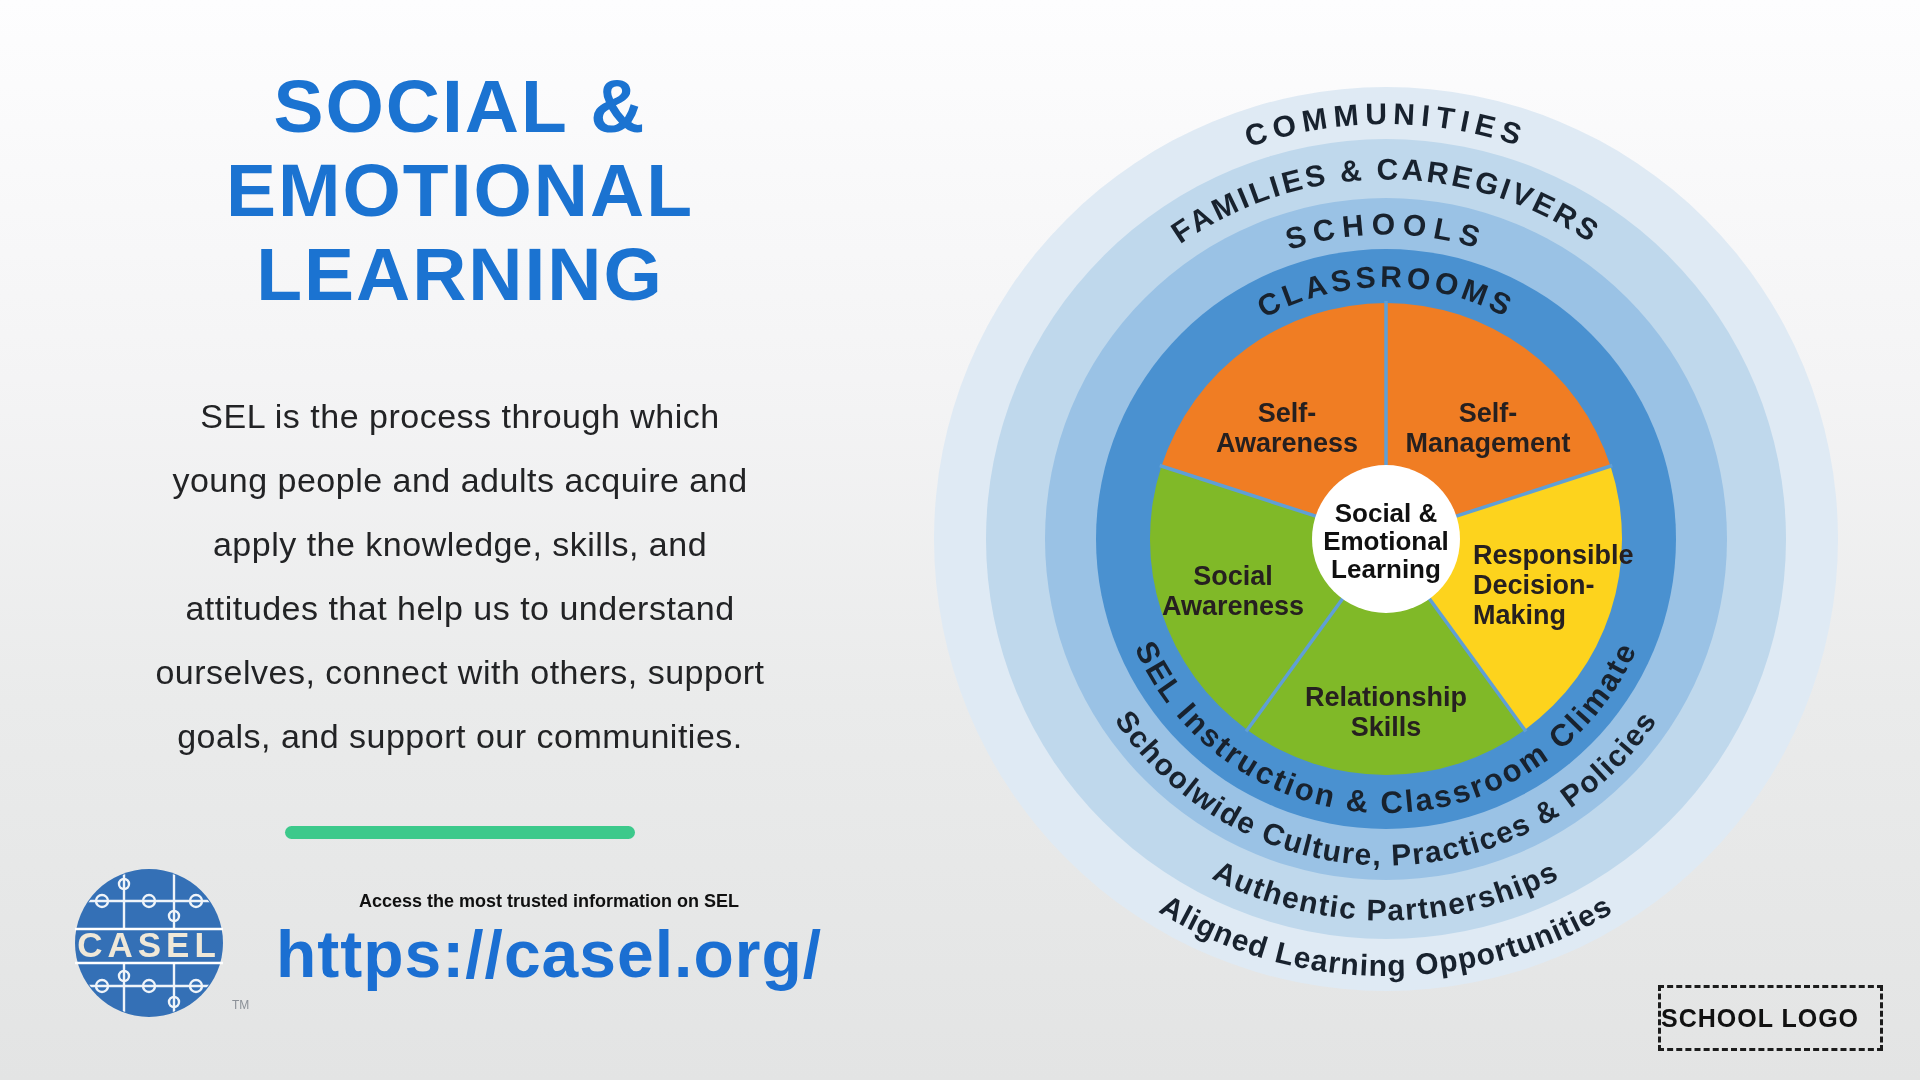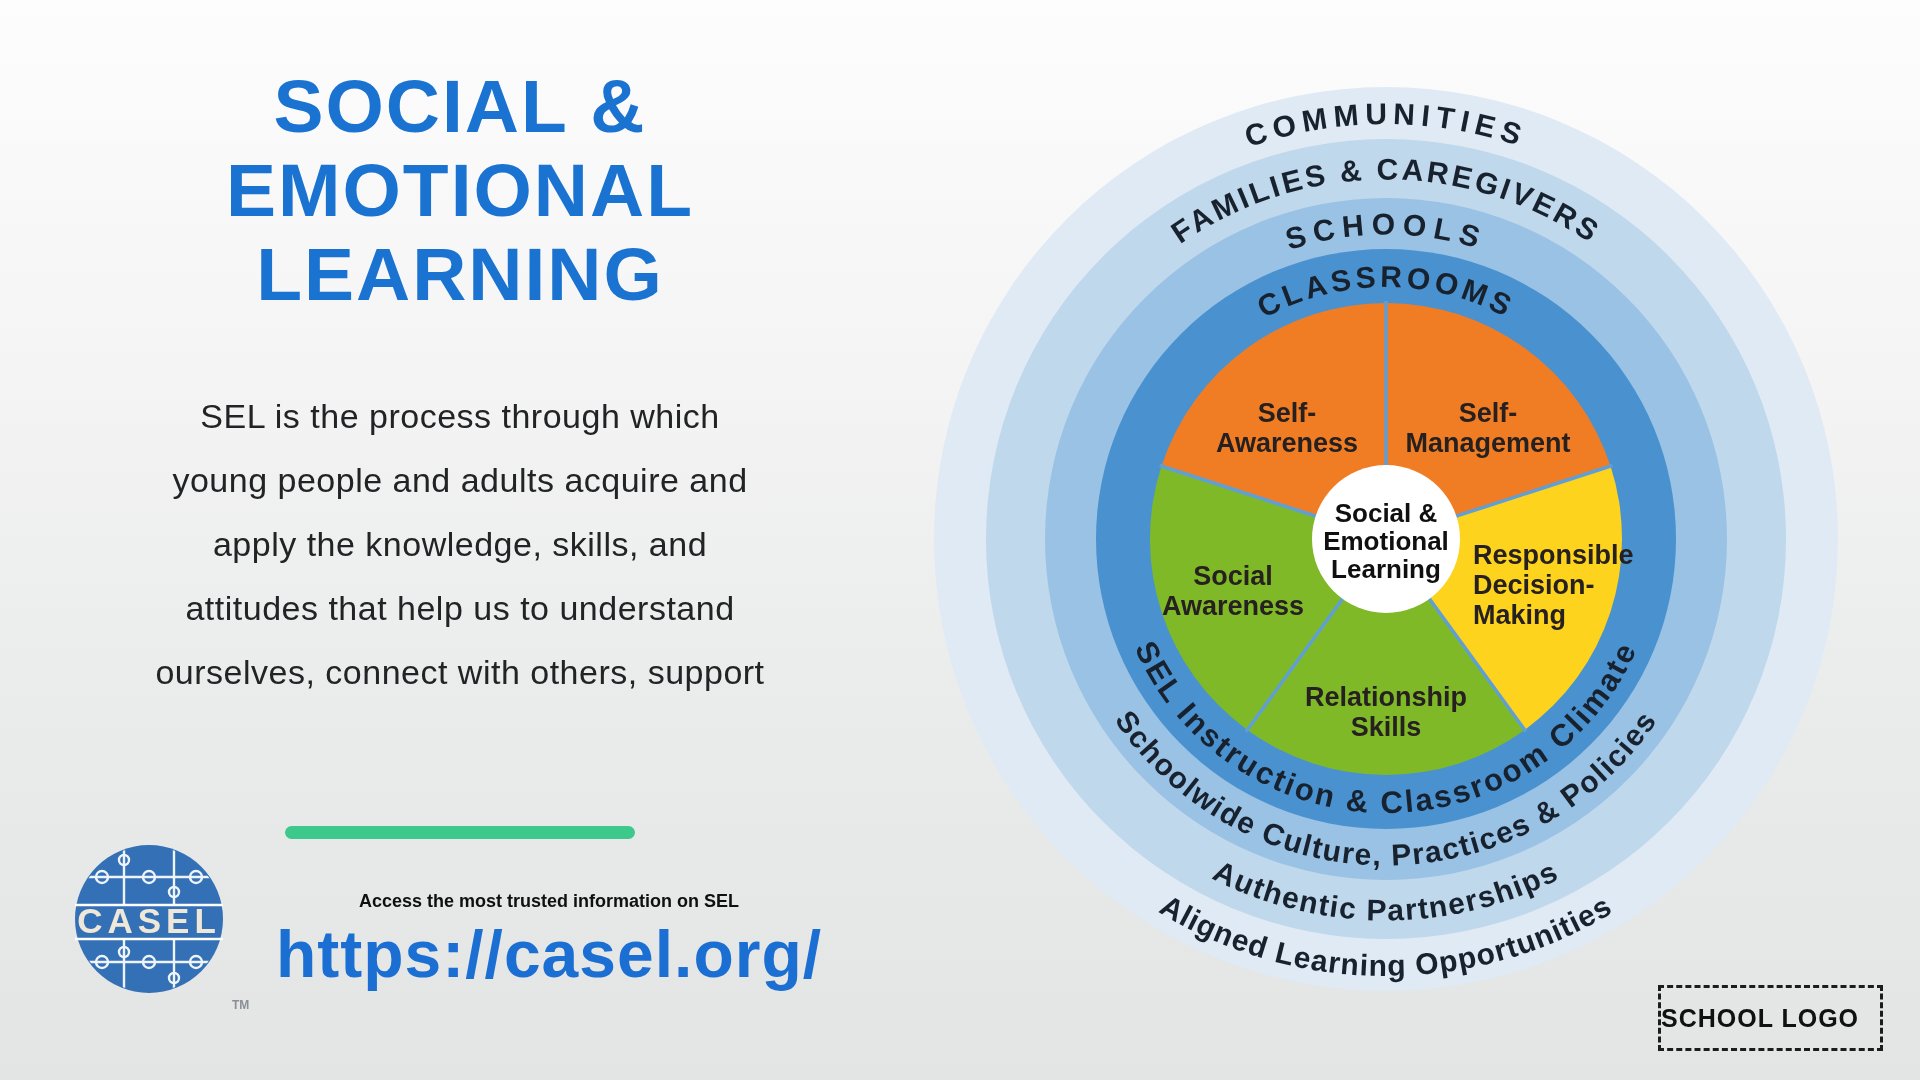--- a/index.html
+++ b/index.html
@@ -15,22 +15,22 @@
     color:#1b73d1;
   }
   .desc{
     position:absolute;left:40px;top:384px;width:840px;text-align:center;
     font-size:34px;line-height:64px;color:#222325;letter-spacing:.5px;
   }
   .green-divider{
     position:absolute;left:285px;top:826px;width:350px;height:13px;
     border-radius:7px;background:#3cc98b;
   }
-  .logo-wrap{position:absolute;left:74px;top:844px;width:150px;height:150px;}
-  .tm{position:absolute;left:232px;top:998px;font-size:12px;font-weight:700;color:#8b9097;}
+  .logo-wrap{position:absolute;left:74px;top:868px;width:150px;height:150px;}
+  .tm{position:absolute;left:232px;top:998px;font-size:12px;font-weight:400;color:#8b9097;}
   .footer-text{position:absolute;left:245px;top:884px;width:608px;text-align:center;}
   .tagline{font-size:18px;font-weight:700;color:#101010;line-height:34px;}
   .url{
     display:block;font-size:66px;font-weight:700;color:#1b6fd2;line-height:68px;
     margin-top:2px;letter-spacing:1px;text-decoration:none;
   }
   
   .school-logo{
     position:absolute;left:1658px;top:985px;width:225px;height:66px;
     border:3px dashed #1c1c1c;box-sizing:border-box;
@@ -65,20 +65,21 @@
     <div>EMOTIONAL</div>
     <div>LEARNING</div>
   </div>
 
   <div class="desc">
     <div>SEL is the process through which</div>
     <div>young people and adults acquire and</div>
     <div>apply the knowledge, skills, and</div>
     <div>attitudes that help us to understand</div>
     <div>ourselves, connect with others, support</div>
+    <div>goals, and support our communities.</div>
   </div>
 
   <div class="green-divider"></div>
 
   <div class="logo-wrap">
     <svg viewBox="0 0 150 150" width="150" height="150">
       <defs>
           <clipPath id="logoclip">
             <circle cx="75" cy="75" r="73"></circle>
           </clipPath>

